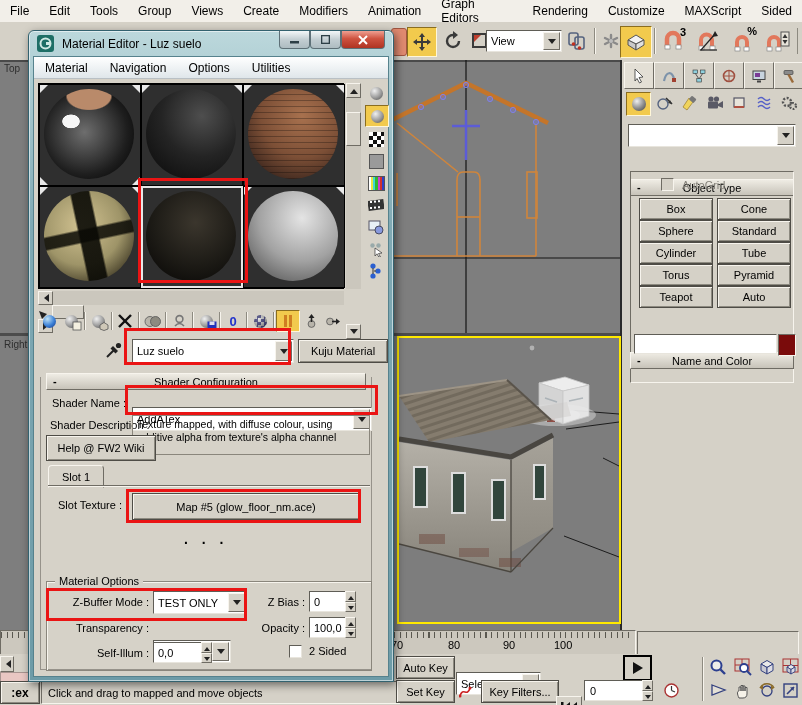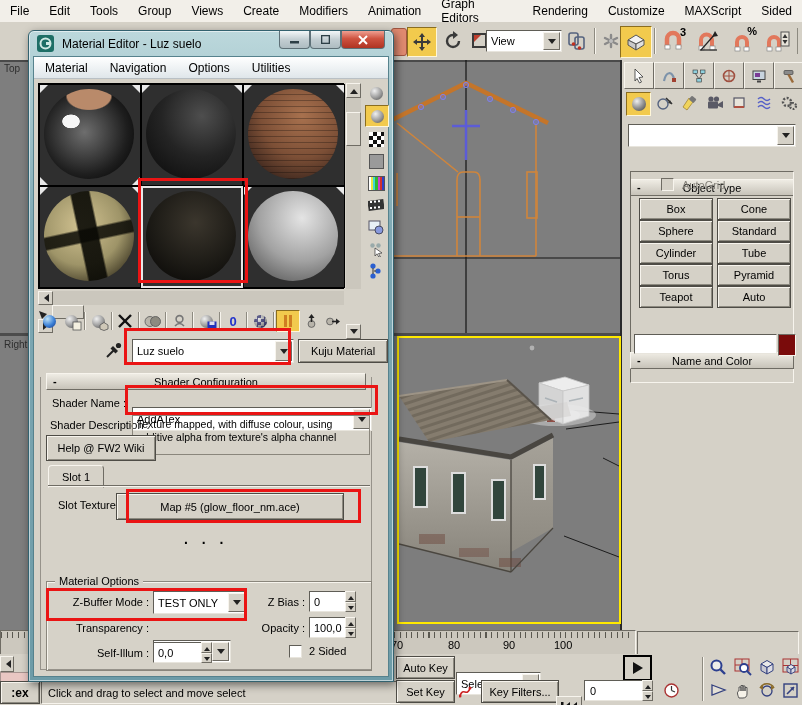--- a/index.html
+++ b/index.html
@@ -436,21 +436,21 @@
 
 <div class="abs" style="left:0;top:654px;width:802px;height:51px;background:#d5d1c7">
   <div class="abs sbtn" style="left:0;top:2px;width:12px;height:14px">
     <span class="tri" style="position:absolute;left:1px;top:3px;border-right:5px solid #222"></span>
   </div>
   <div class="abs" style="left:0;top:18px;width:27px;height:9px;background:#e9c7c3;border:1px solid #a89490"></div>
   <div class="abs out2 ctr" style="left:0;top:27px;width:38px;height:21px;font-weight:bold;font-size:12px">
     <span>:ex</span>
   </div>
   <div class="abs in lbl" style="left:41px;top:27px;width:351px;height:21px;padding-left:6px;background:#d5d1c7">
-    <span>Click and drag to select and move select</span>
+    <span>Click and drag to mapped and move objects</span>
   </div>
 
   <div class="abs out2 tbtn" style="left:396px;top:2px;width:57px;height:21px">
       <span>Auto Key</span>
     </div>
   <div class="abs ddwrap wf" style="left:456px;top:2px;width:83px;height:21px">
     <span class="ddtxt">Selected</span>
     <span class="ddarr"></span>
   </div>
   <div class="abs out2 tbtn" style="left:396px;top:26px;width:57px;height:21px">
@@ -833,21 +833,21 @@
       </div>
 
       <div class="abs tbtn" style="left:12px;top:96px;width:54px;height:21px;border:1px solid;border-color:#f7f4ed #6f6c64 transparent #f7f4ed;border-radius:4px 4px 0 0;background:#d6d2c8">
         <span>Slot 1</span>
       </div>
       <div class="abs" style="left:12px;top:117px;width:322px;height:1px;background:#f7f4ed;box-shadow:0 -1px 0 #6f6c64"></div>
 
       <div class="abs lbl" style="left:22px;top:128px;height:16px">
         <span>Slot Texture :</span>
       </div>
-      <div class="abs out2 tbtn" style="left:80px;top:124px;width:226px;height:25px">
+      <div class="abs out2 tbtn" style="left:96px;top:124px;width:226px;height:25px">
         <span>Map #5 (glow_floor_nm.ace)</span>
       </div>
 
       <div class="abs" style="left:148px;top:162px;font-weight:bold;font-size:14px;letter-spacing:5px">
         <span>. . .</span>
       </div>
 
       <div class="abs" style="left:10px;top:212px;width:324px;height:88px;border:1px solid #8a867c;box-shadow:inset 1px 1px 0 #f7f4ed">
         <span class="abs" style="left:8px;top:-7px;background:#d6d2c8;padding:0 4px">Material Options</span>
 

